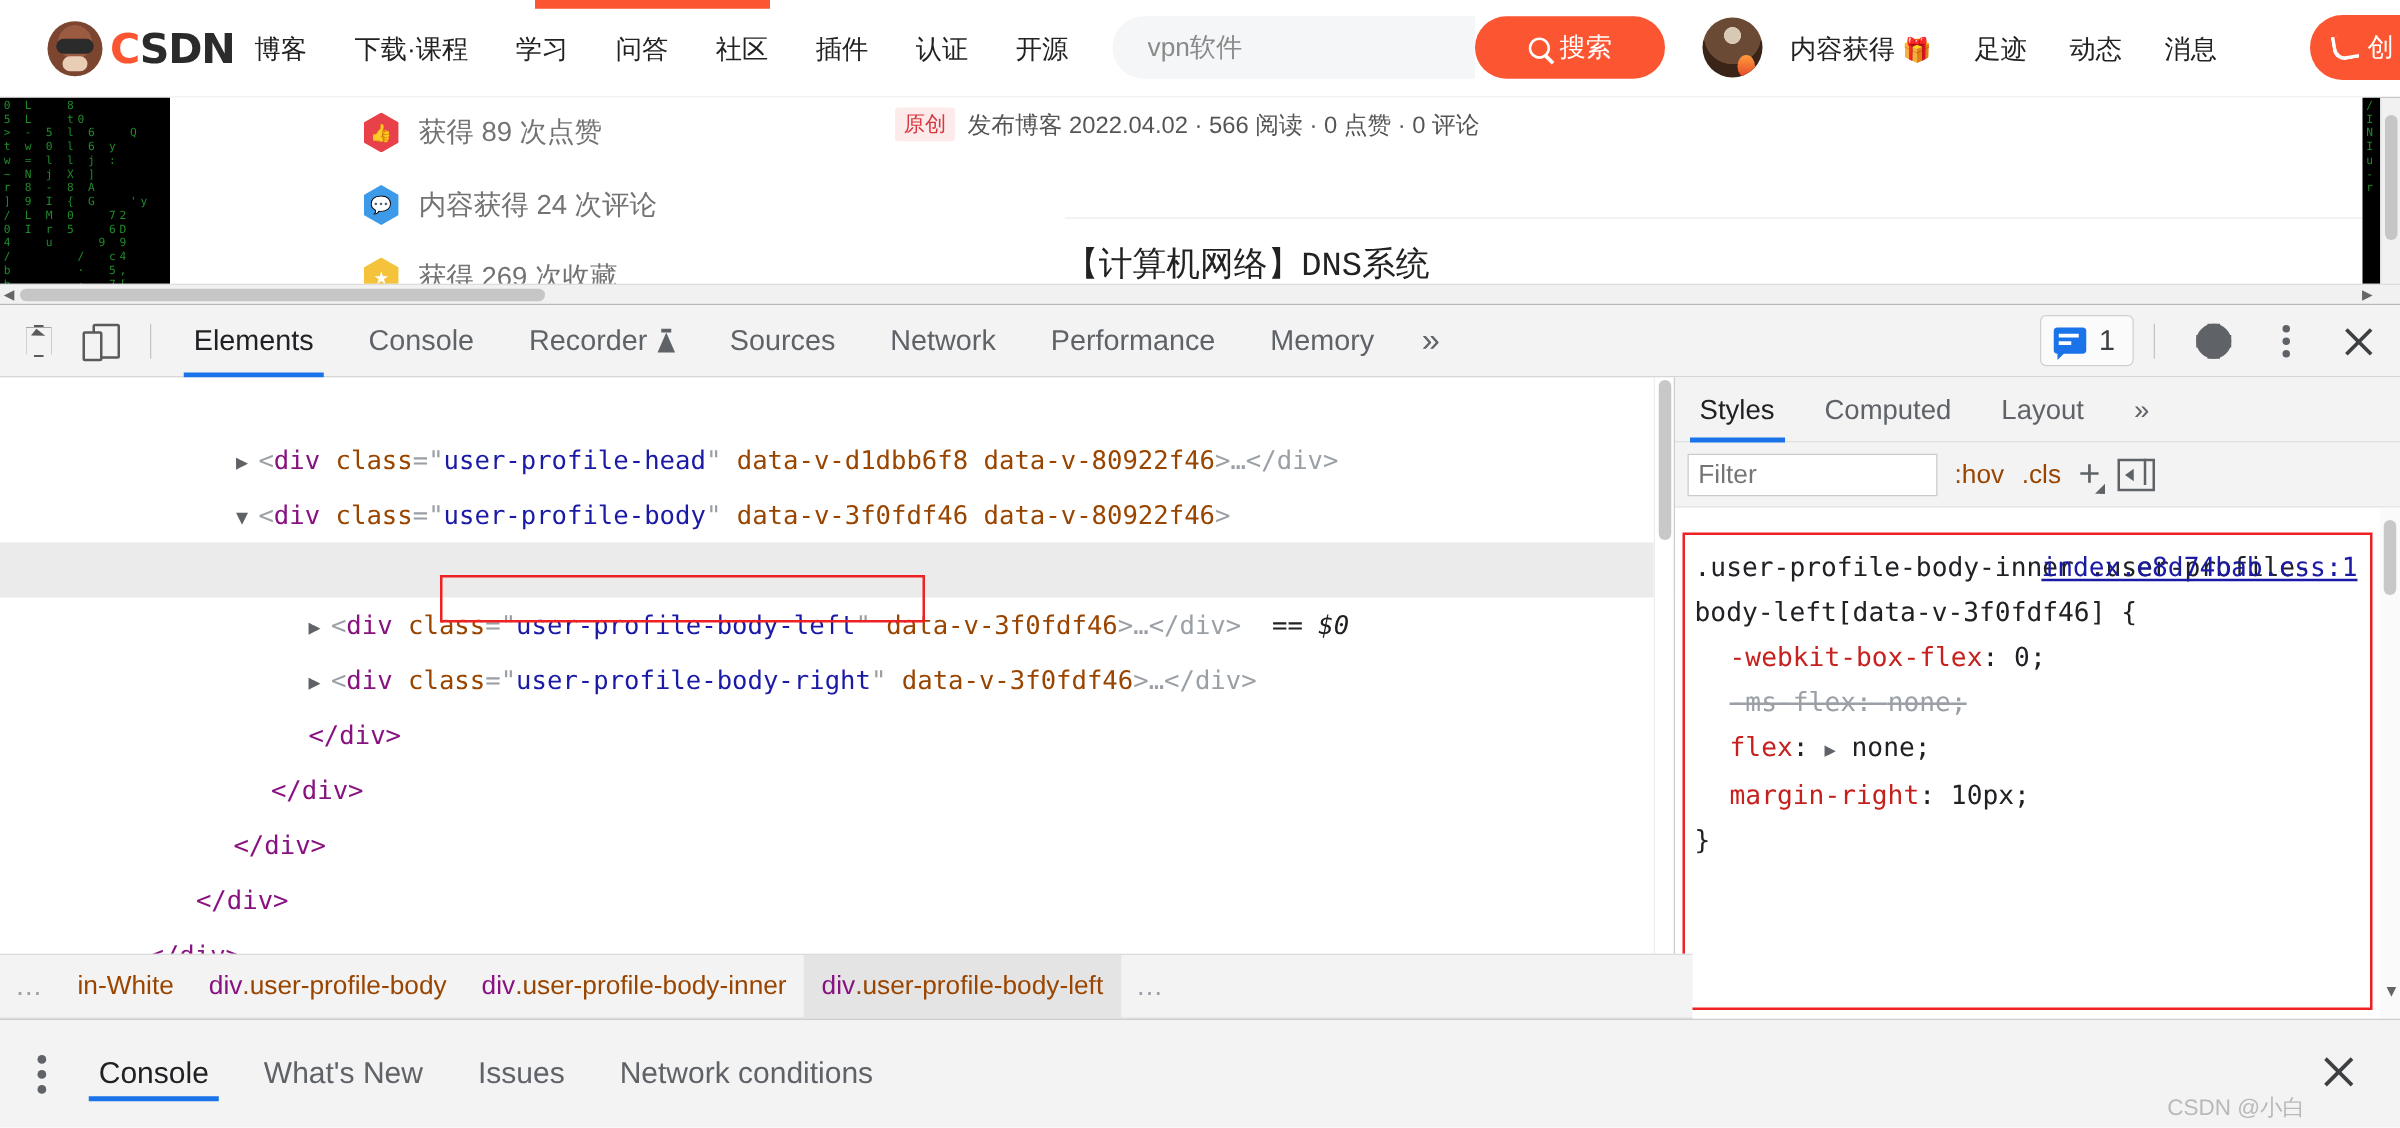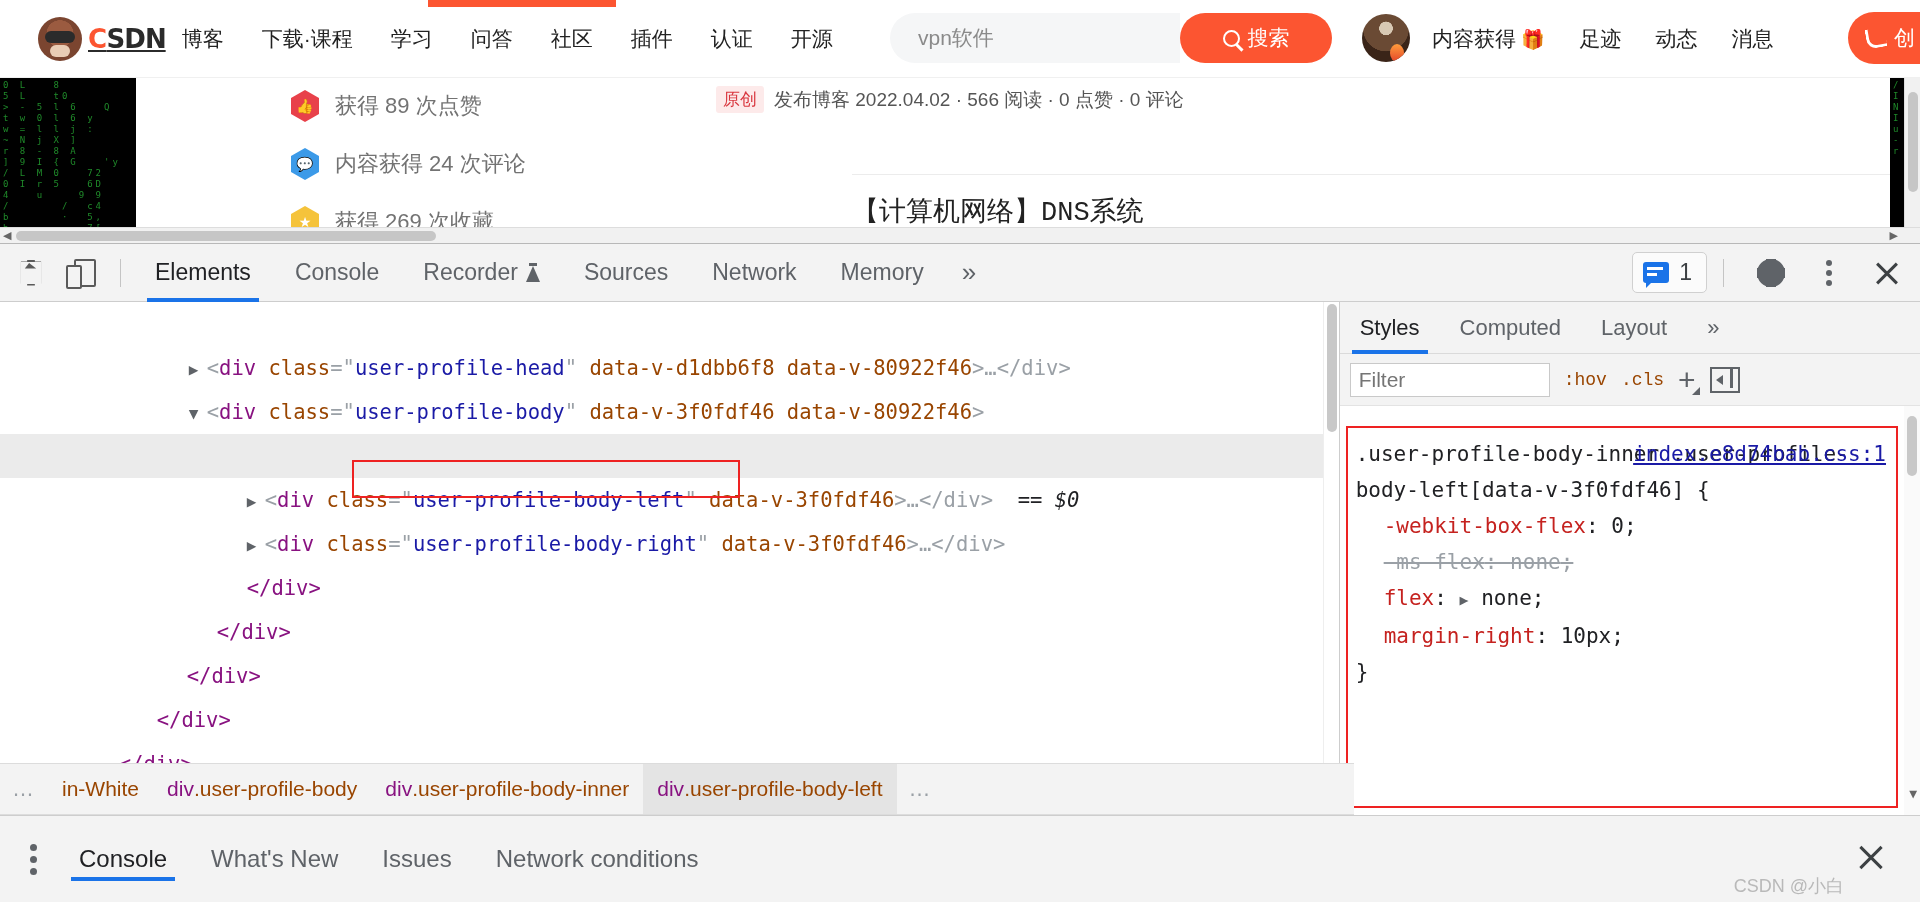--- a/index.html
+++ b/index.html
@@ -35,23 +35,22 @@
     width: 30px; height: 12px; border-radius: 6px;
     background: #2b2b2b;
   }
   .monkey:after {
     content: ""; position: absolute; left: 12px; top: 28px;
     width: 20px; height: 12px; border-radius: 10px;
     background: #e9cdb5;
   }
   .logo-text {
     font-family: "DejaVu Sans", sans-serif;
-    font-weight: 700; font-size: 26px; letter-spacing: -1px;
+    font-weight: 700; font-size: 33px; letter-spacing: -1px;
     color: #2b2b2b;
-    text-decoration: underline;
   }
   .logo-text .c { color: #fc5531; }
   .nav-list { display: flex; align-items: center; margin-left: 16px; }
   .nav-item {
     font-size: 21px; color: #222; margin-right: 38px;
     cursor: pointer; white-space: nowrap;
   }
   .search-box {
     position: absolute; left: 890px; top: 13px;
     width: 290px; height: 50px;
@@ -316,21 +315,21 @@
   .st-tab { font-size: 22px; color: #5f6368; padding: 0 20px; height: 52px; display: flex; align-items: center; position: relative; cursor: pointer; }
   .st-tab.active { color: #202124; }
   .st-tab.active:after { content: ""; position: absolute; left: 12px; right: 12px; bottom: 0; height: 4px; background: #1a73e8; }
   #st-filterbar { height: 52px; display: flex; align-items: center; gap: 14px; padding: 0 10px; border-bottom: 1px solid #e3e3e3; background:#f3f3f3; }
   .filter-input {
     width: 200px; height: 34px; border: 1px solid #c9c9c9; background: #fff;
     font-size: 21px; color: #9a9a9a; padding: 0 8px; outline: none;
     font-family: "Liberation Sans", sans-serif;
   }
   .hov-btn, .cls-btn {
-    font-family: Liberation Mono, monospace; font-size: 18px;
+    font-family: Liberation Sans, sans-serif; font-size: 21px;
     cursor: pointer;
   }
   .hov-btn { color: #994500; }
   .cls-btn { color: #994500; }
   .plus-btn { font-size: 30px; color: #5f6368; cursor: pointer; position: relative; }
   .plus-btn:after { content: ""; position: absolute; right: -4px; bottom: 2px; border: 4px solid transparent; border-right-color: #5f6368; border-bottom-color: #5f6368; }
   .sidebar-toggle { width: 30px; height: 26px; border: 2.5px solid #5f6368; position: relative; cursor: pointer; }
   .sidebar-toggle:after { content: ""; position: absolute; right: 5px; top: -2px; width: 2.5px; height: 21px; background: #5f6368; }
   .sidebar-toggle:before {
     content: ""; position: absolute; left: 4px; top: 6px; width: 0; height: 0;
@@ -506,20 +505,23 @@
       </div>
       <div class="dt-tab">
         <span>Recorder</span>
         <span class="flask"></span>
       </div>
       <div class="dt-tab">
         <span>Sources</span>
       </div>
       <div class="dt-tab">
         <span>Network</span>
+      </div>
+      <div class="dt-tab">
+        <span>Performance</span>
       </div>
       <div class="dt-tab">
         <span>Memory</span>
       </div>
       <div class="dt-more">»</div>
     </div>
 
     <div class="tb-right">
       <div class="msg-chip">
         <span class="msg-bubble">

